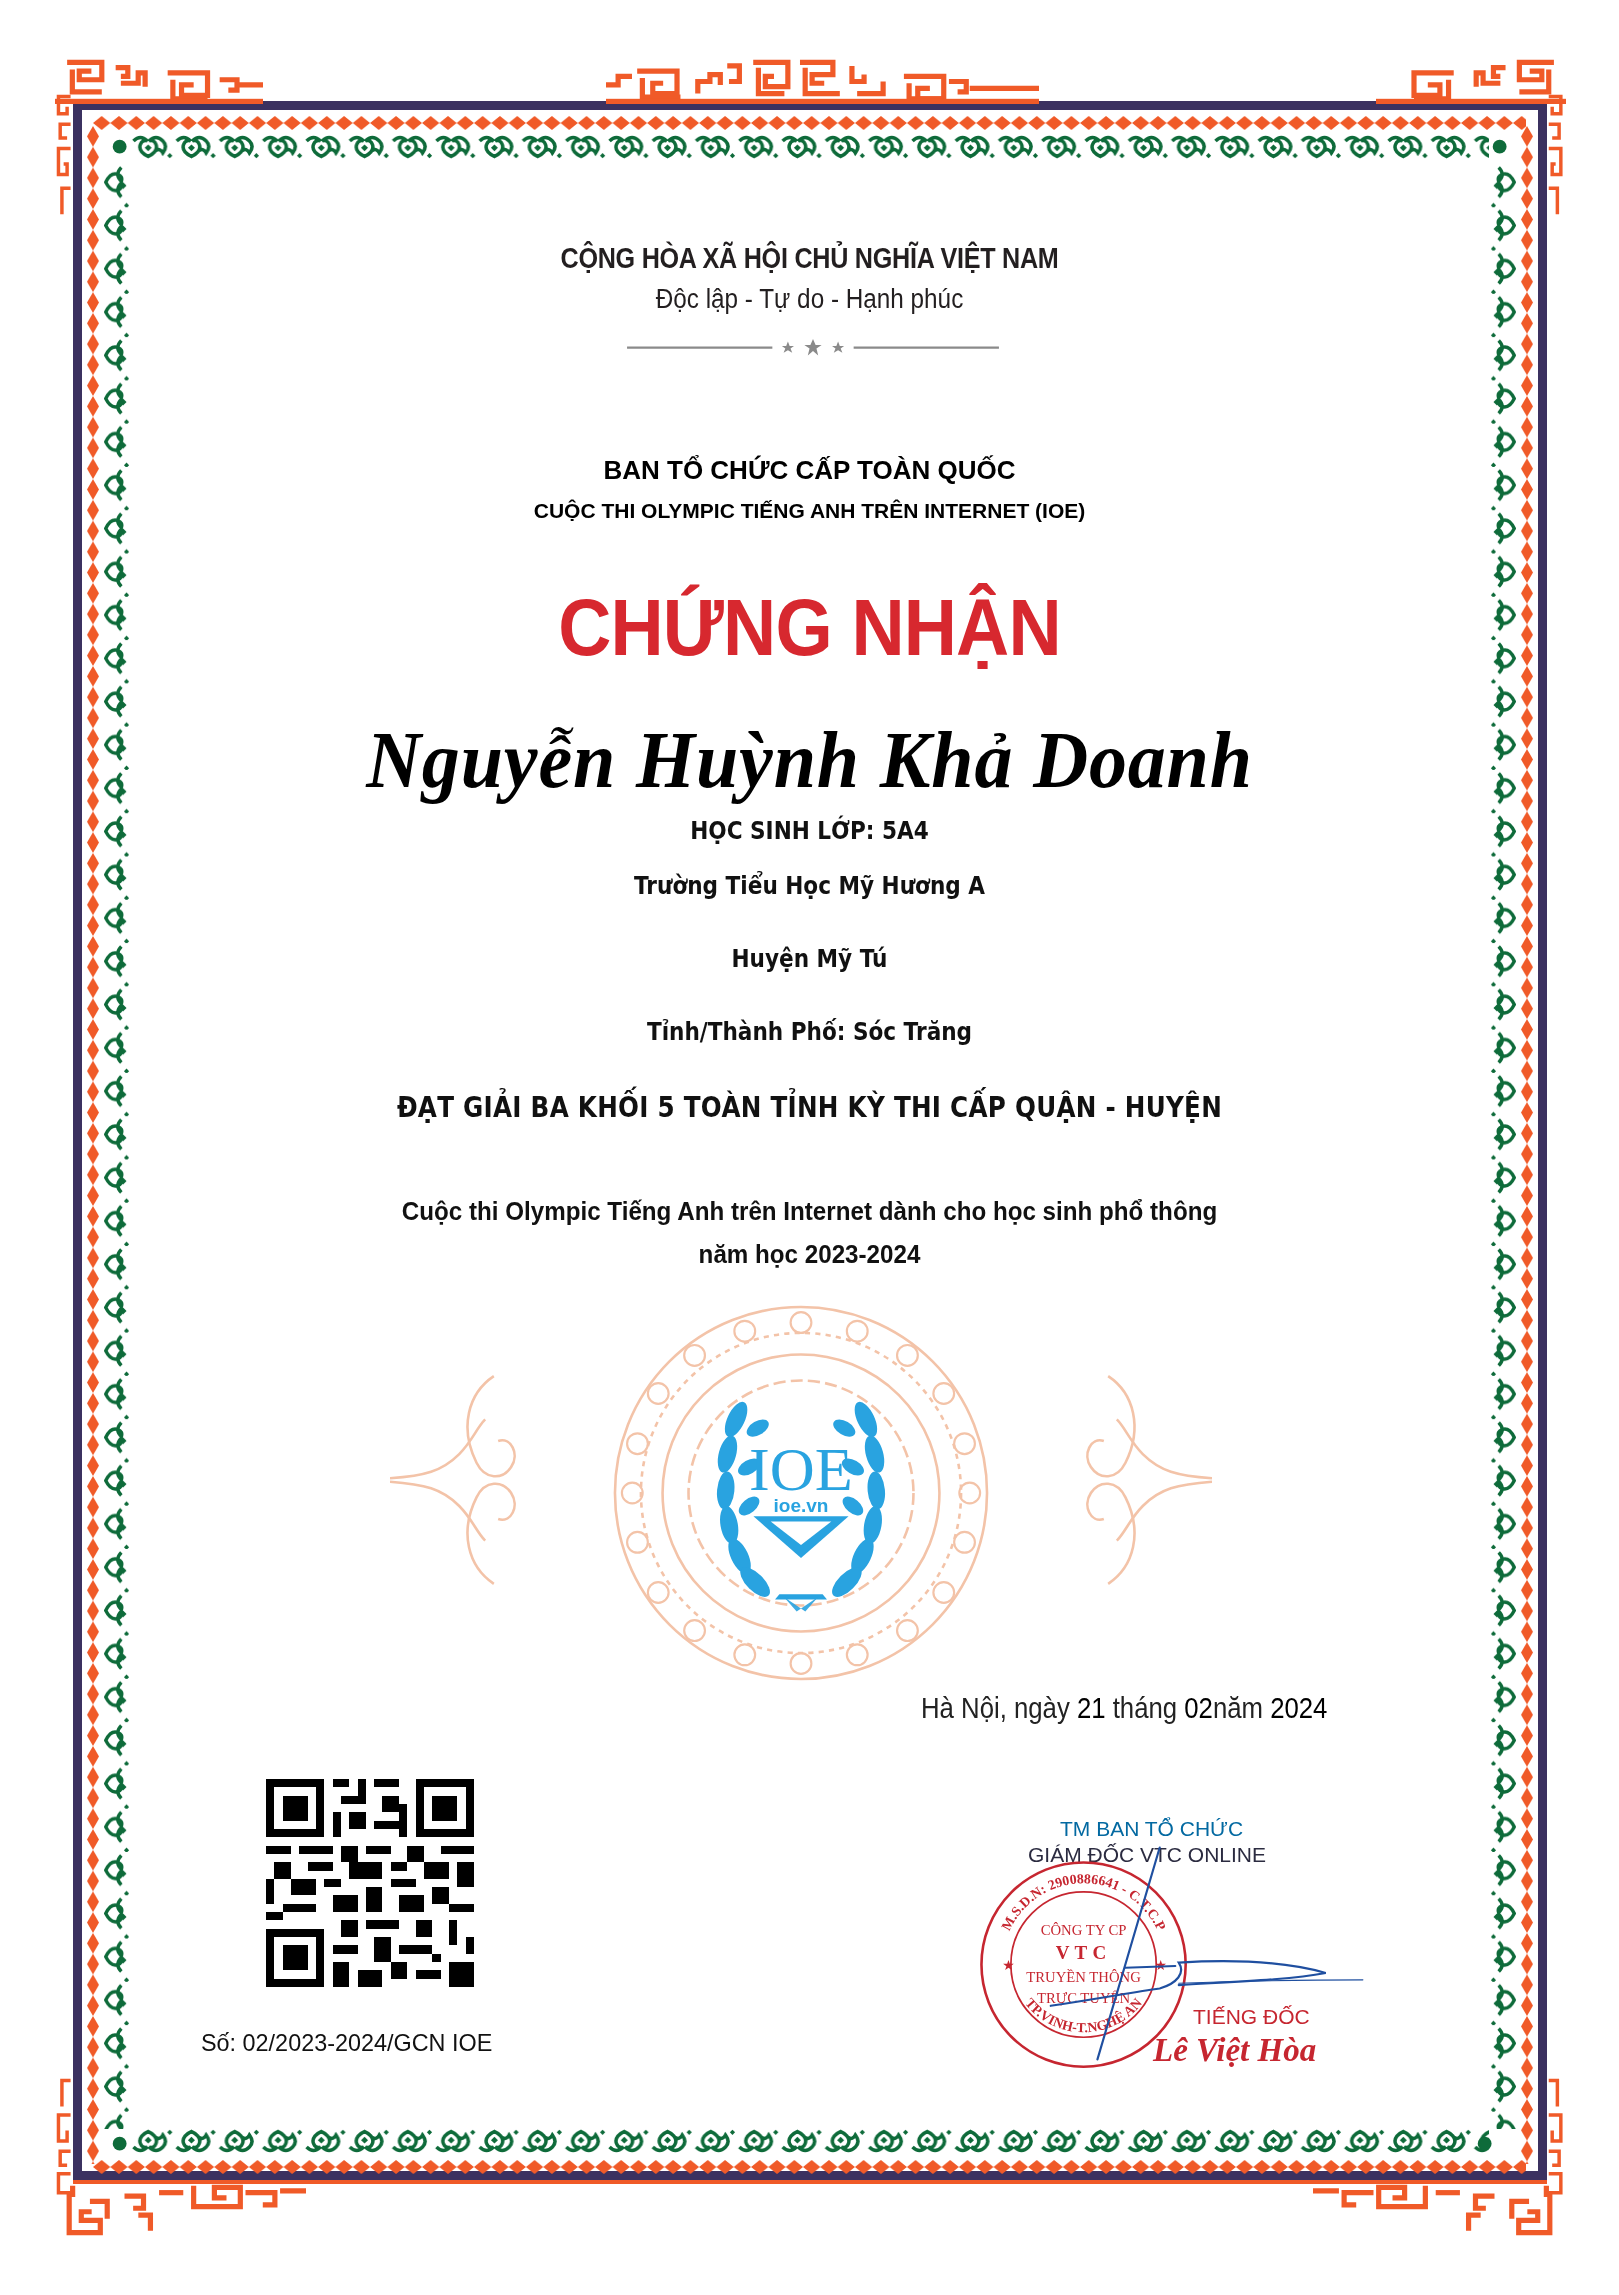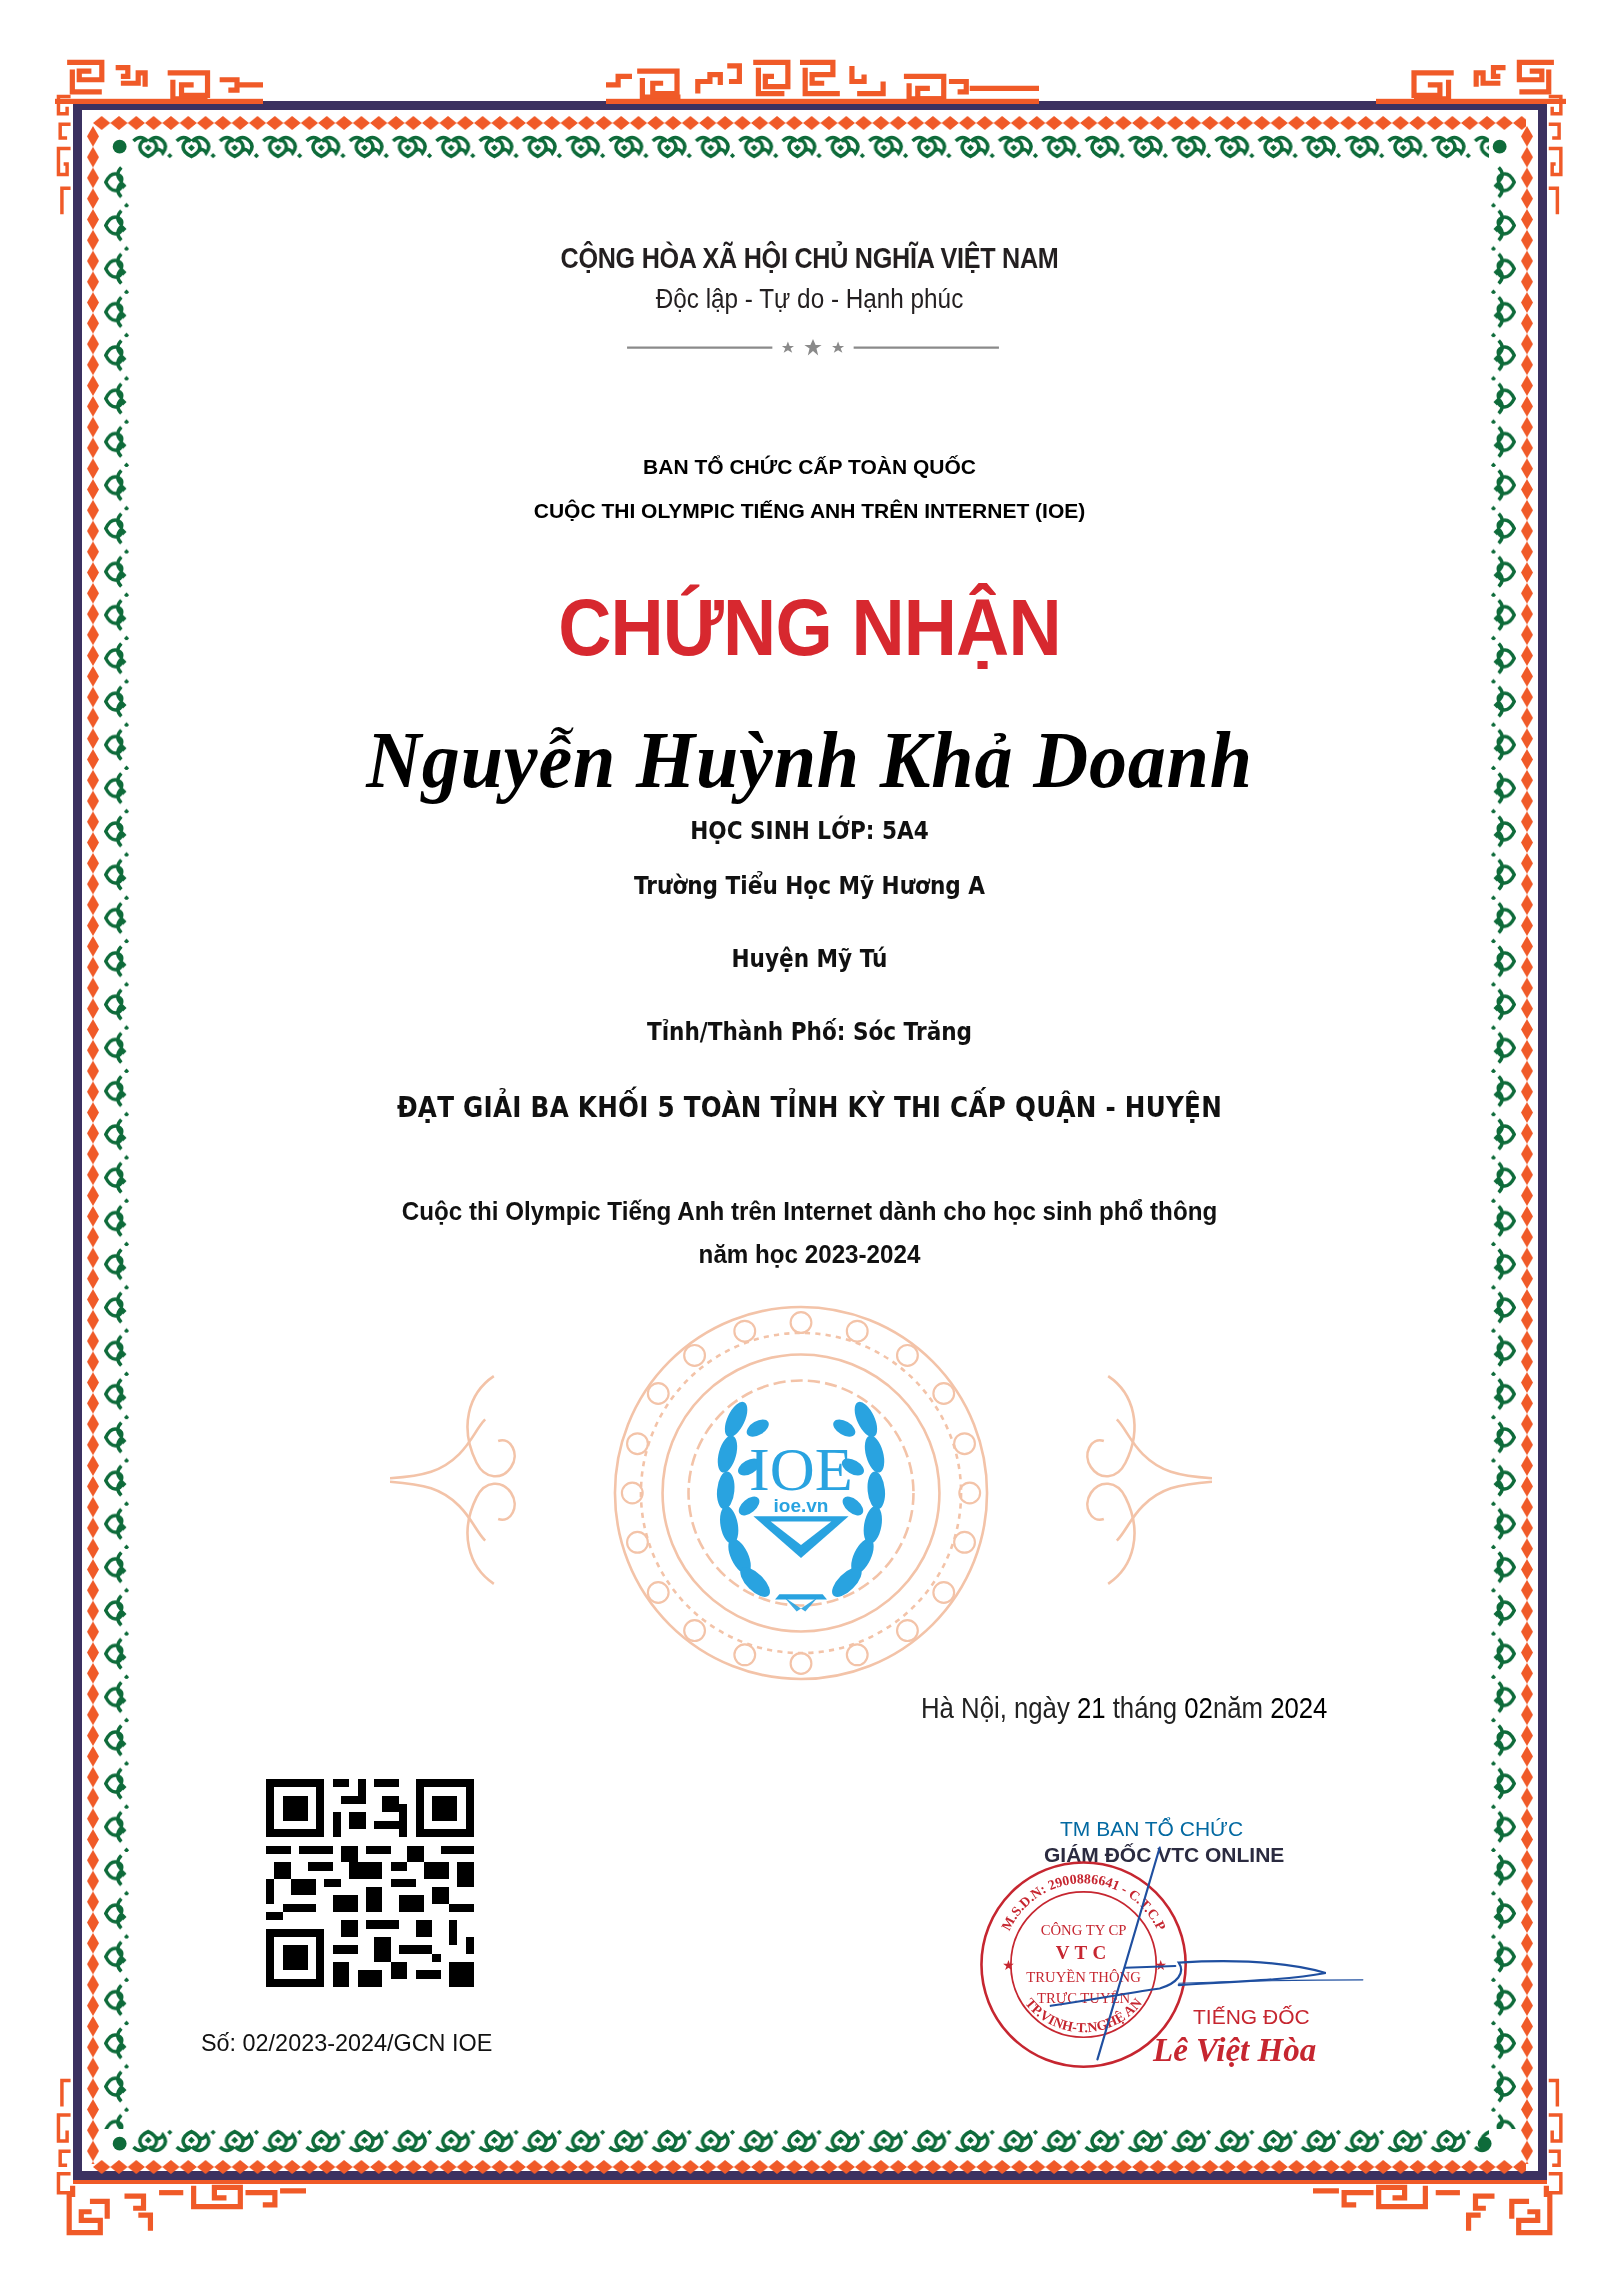--- a/index.html
+++ b/index.html
@@ -13,21 +13,21 @@
   .scroll-band { position: absolute; }
   .scroll-band svg { display: block; width: 100%; height: 100%; }
   .fret { position: absolute; }
   .fret svg { display: block; width: 100%; height: 100%; }
 
   
   .c { position: absolute; left: 0; width: 1619px; text-align: center; }
   .nation { top: 242px; font-family: "Liberation Sans", sans-serif; font-weight: bold; font-size: 28.6px; color: #231f20; letter-spacing: -0.3px; transform: scaleX(0.88); }
   .motto { top: 284px; font-size: 27px; color: #231f20; transform: scaleX(0.9); }
   .divider { position: absolute; top: 339px; left: 627px; width: 372px; height: 17.3px; }
-  .org1 { top: 455px; font-weight: bold; font-size: 21px; color: #000; }
+  .org1 { top: 455px; font-weight: bold; font-size: 26px; color: #000; }
   .org2 { top: 499px; font-weight: bold; font-size: 21px; color: #000; }
   .title { top: 582px; font-weight: bold; font-size: 80px; color: #d7282f; letter-spacing: -0.9px; transform: scaleX(0.92); }
   .student { top: 715px; font-family: "Liberation Serif", serif; font-style: italic; font-weight: bold; font-size: 80px; color: #000; transform: scaleX(0.95); letter-spacing: 0.9px; }
   .class { top: 817px; font-family: "DejaVu Sans", sans-serif; font-weight: bold; font-size: 24px; transform: scaleX(0.9); }
   .school { top: 872px; font-family: "DejaVu Sans", sans-serif; font-weight: bold; font-size: 24px; transform: scaleX(0.9); }
   .district { top: 945px; font-family: "DejaVu Sans", sans-serif; font-weight: bold; font-size: 24px; transform: scaleX(0.9); }
   .province { top: 1018px; font-family: "DejaVu Sans", sans-serif; font-weight: bold; font-size: 24px; transform: scaleX(0.9); }
   .award { top: 1091px; font-family: "DejaVu Sans", sans-serif; font-weight: bold; font-size: 28px; transform: scaleX(0.88); letter-spacing: 0.3px; }
   .contest1 { top: 1196px; font-weight: bold; font-size: 26px; transform: scaleX(0.93); }
   .contest2 { top: 1239px; font-weight: bold; font-size: 26px; transform: scaleX(0.93); }
@@ -35,21 +35,21 @@
   .emblem { position: absolute; left: 390px; top: 1298px; width: 822px; height: 390px; }
 
   .date-line { position: absolute; left: 921px; top: 1692px; font-size: 28.6px; color: #222; white-space: nowrap; transform: scaleX(0.9); transform-origin: left; }
   .date-line .num { color: #000; }
 
   .qr { position: absolute; left: 266px; top: 1779px; width: 208px; height: 208px; }
   .cert-no { position: absolute; left: 201px; top: 2030px; font-size: 23.4px; color: #111; white-space: nowrap; }
 
   .sig-block { position: absolute; left: 952px; top: 1800px; width: 450px; height: 294px; }
   .sig-title1 { position: absolute; left: 108px; top: 17.3px; font-size: 21px; color: #0369a1; white-space: nowrap; }
-  .sig-title2 { position: absolute; left: 92px; top: 43px; font-size: 21px; font-weight: bold; color: #2b2b40; white-space: nowrap; }
+  .sig-title2 { position: absolute; left: 76px; top: 43px; font-size: 21px; font-weight: normal; color: #2b2b40; white-space: nowrap; }
   .seal { position: absolute; left: 26px; top: 59px; width: 212px; height: 212px; }
   .sig-role { position: absolute; left: 241px; top: 205px; font-size: 21px; color: #c62630; white-space: nowrap; }
   .sig-name { position: absolute; left: 201px; top: 232px; font-family: "Liberation Serif", serif; font-style: italic; font-weight: bold; font-size: 33px; color: #c62630; white-space: nowrap; }
   .signature { position: absolute; left: 0; top: 0; width: 450px; height: 294px; pointer-events: none; }
 </style>
 </head>
 <body>
 
 <div class="navy-frame"></div>
 <div class="navy-underline"></div>

